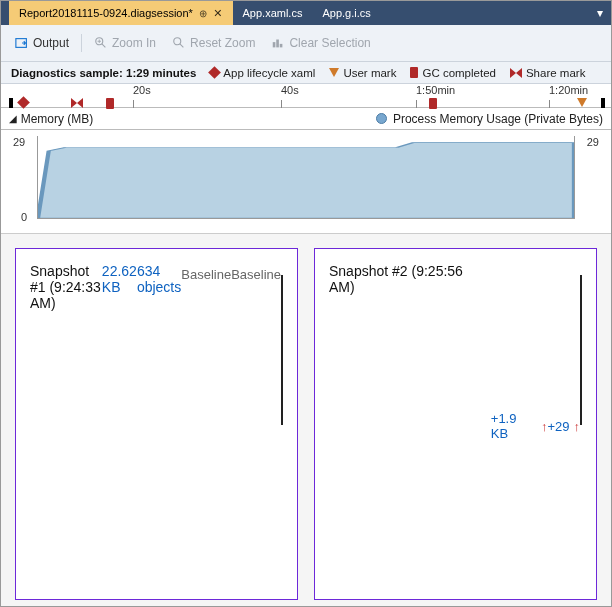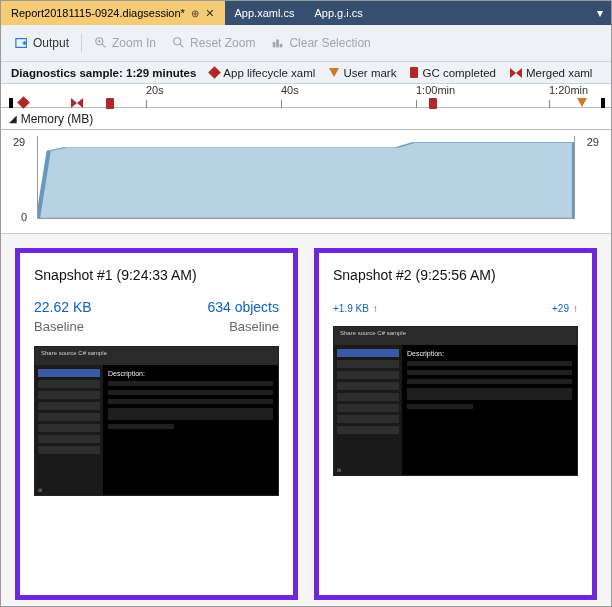--- a/index.html
+++ b/index.html
@@ -1,19 +1,19 @@
 <!DOCTYPE html>
 <html><head>
 <meta charset="utf-8">
 <style>
 * { margin: 0; padding: 0; box-sizing: border-box; font-family: "Segoe UI", Tahoma, sans-serif; }
 body { width: 612px; height: 607px; background: #fff; border: 1px solid #999; overflow: hidden; font-size: 12px; }
 
 
-.tabbar { height: 24px; background: #364e6f; display: flex; align-items: stretch; }
+.tabbar { height: 24px; background: #364e6f; display: flex; align-items: stretch; padding-left: 8px; }
 .tab { display: flex; align-items: center; padding: 0 10px; color: #fff; font-size: 11px; gap: 6px; }
 .tab.active { background: #f5cb76; color: #000; }
 .tab .pin { font-size: 10px; opacity: 0.7; }
 .tab .close { font-size: 11px; opacity: 0.8; }
 .tabbar .chev { margin-left: auto; color: #fff; padding: 0 8px; display: flex; align-items: center; }
 
 
 .toolbar { height: 28px; background: #eef2f7; border-bottom: 1px solid #ccd3dc; display: flex; align-items: center; padding: 18px 8px; gap: 4px; }
 .tbtn { display: flex; align-items: center; gap: 4px; padding: 2px 6px; color: #333; font-size: 12px; }
 .tbtn.disabled { color: #a0a6ae; }
@@ -43,26 +43,26 @@
 .mem-head .expand { margin-right: 4px; font-size: 10px; }
 .mem-head .legend { margin-left: auto; display: flex; align-items: center; gap: 6px; color: #222; }
 .legend .dot { width: 11px; height: 11px; background: #78a7cf; border: 1px solid #4d7da6; border-radius: 50%; }
 
 .chart-wrap { height: 104px; position: relative; border-bottom: 1px solid #ccc; }
 .ylabel { position: absolute; font-size: 11px; color: #333; }
 .chart { position: absolute; left: 36px; right: 36px; top: 6px; bottom: 14px; border-left: 1px solid #999; border-right: 1px solid #999; border-bottom: 1px solid #999; }
 
 
 .snapwrap { height: 380px; background: #f5f5f5; padding: 14px; display: flex; gap: 16px; overflow: auto; }
-.card { flex: 1; background: #fff; border: 5px solid #6d28d9; padding: 14px; display: flex; flex-direction: column; }
+.card { flex: 1; background: #fff; border: 1px solid #6d28d9; padding: 14px; display: flex; flex-direction: row; }
 .card h3 { font-size: 14px; font-weight: 400; color: #111; margin-bottom: 16px; }
 .row { display: flex; justify-content: space-between; font-size: 14px; }
 .link { color: #0e62c0; }
 .muted { color: #666; font-size: 13px; }
-.delta { color: #0e62c0; font-size: 10px; display: flex; align-items: center; gap: 4px; }
+.delta { color: #0e62c0; font-size: 13px; display: flex; align-items: center; gap: 4px; }
 .up-arrow { color: #c93030; font-weight: bold; }
 .thumb { margin-top: 12px; height: 150px; background: #000; border: 1px solid #222; position: relative; overflow: hidden; }
 
 .thumb .t-side { position: absolute; left: 0; top: 18px; bottom: 0; width: 68px; background: #1a1a1a; display: flex; flex-direction: column; padding: 4px 3px; gap: 3px; }
 .thumb .t-side .srow { height: 8px; background: #2e2e2e; }
 .thumb .t-side .srow.sel { background: #3a5aa5; }
 .thumb .t-top { position: absolute; left: 0; right: 0; top: 0; height: 18px; background: #2a2a2a; padding: 3px 6px; color: #ccc; font-size: 6px; }
 .thumb .t-main { position: absolute; left: 68px; right: 0; top: 18px; bottom: 0; padding: 5px; display: flex; flex-direction: column; gap: 4px; }
 .thumb .t-main .tline2 { height: 5px; background: #1f1f1f; }
 .thumb .t-main .ttitle { color: #eee; font-size: 7px; }
@@ -136,29 +136,29 @@
     </span>
   <span class="mark">
       <span class="gc"></span>
       <span>GC completed</span>
     </span>
   <span class="mark">
       <span class="merge">
         <span class="tri-r"></span>
         <span class="tri-l"></span>
       </span>
-      <span>Merged xaml</span>
+      <span>Share mark</span>
     </span>
 </div>
 
 <div class="ruler">
   <div class="endbar" style="left:8px"></div>
-  <div class="tick" style="left:145px"><span>20s</span><div class="tline"></div></div>
+  <div class="tick" style="left:132px"><span>20s</span><div class="tline"></div></div>
   <div class="tick" style="left:280px"><span>40s</span><div class="tline"></div></div>
-  <div class="tick" style="left:415px"><span>1:00min</span><div class="tline"></div></div>
+  <div class="tick" style="left:415px"><span>1:50min</span><div class="tline"></div></div>
   <div class="tick" style="left:548px"><span>1:20min</span><div class="tline"></div></div>
   <div class="marker" style="left:18px">
       <span class="diamond" style="display:block"></span>
     </div>
   <div class="marker" style="left:70px">
       <span class="merge">
         <span class="tri-r"></span>
         <span class="tri-l"></span>
       </span>
     </div>
@@ -170,20 +170,24 @@
     </div>
   <div class="marker" style="left:576px">
       <span class="tri-down" style="display:block"></span>
     </div>
   <div class="endbar" style="left:600px"></div>
 </div>
 
 <div class="mem-head">
   <span class="expand">◢</span>
   <span>Memory (MB)</span>
+  <span class="legend">
+    <span class="dot"></span>
+    <span>Process Memory Usage (Private Bytes)</span>
+  </span>
 </div>
 
 <div class="chart-wrap">
   <span class="ylabel" style="left:12px; top:6px">29</span>
   <span class="ylabel" style="right:12px; top:6px">29</span>
   <span class="ylabel" style="left:20px; bottom:10px">0</span>
   <div class="chart">
     <svg width="100%" height="100%" viewBox="0 0 100 100" preserveAspectRatio="none">
       <path d="M 0,100 L 2,18 L 5,14 L 67,14 L 70,8 L 100,8 L 100,100 Z" fill="#b8d2e3" stroke="#6a98bd" stroke-width="0.8"></path>
     </svg>

